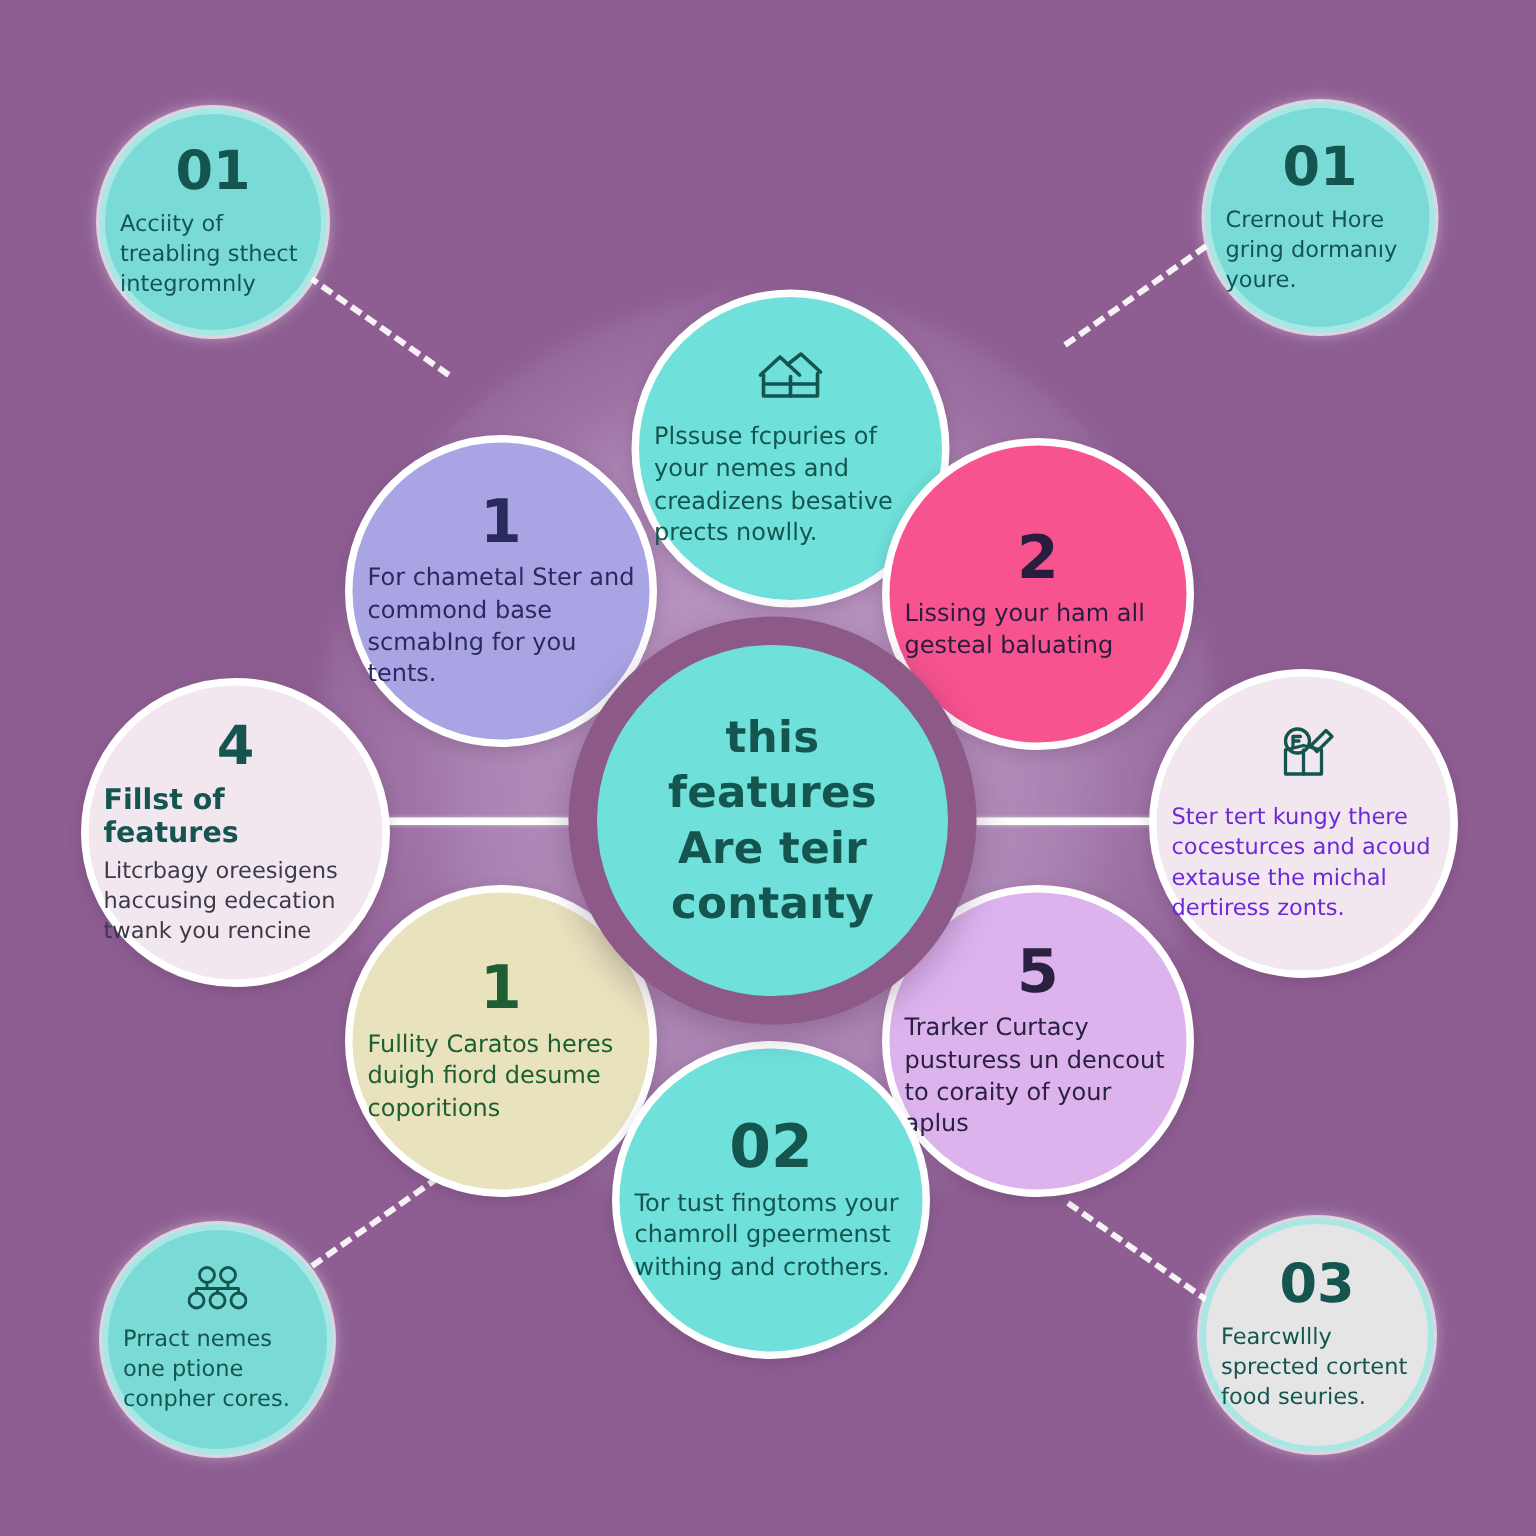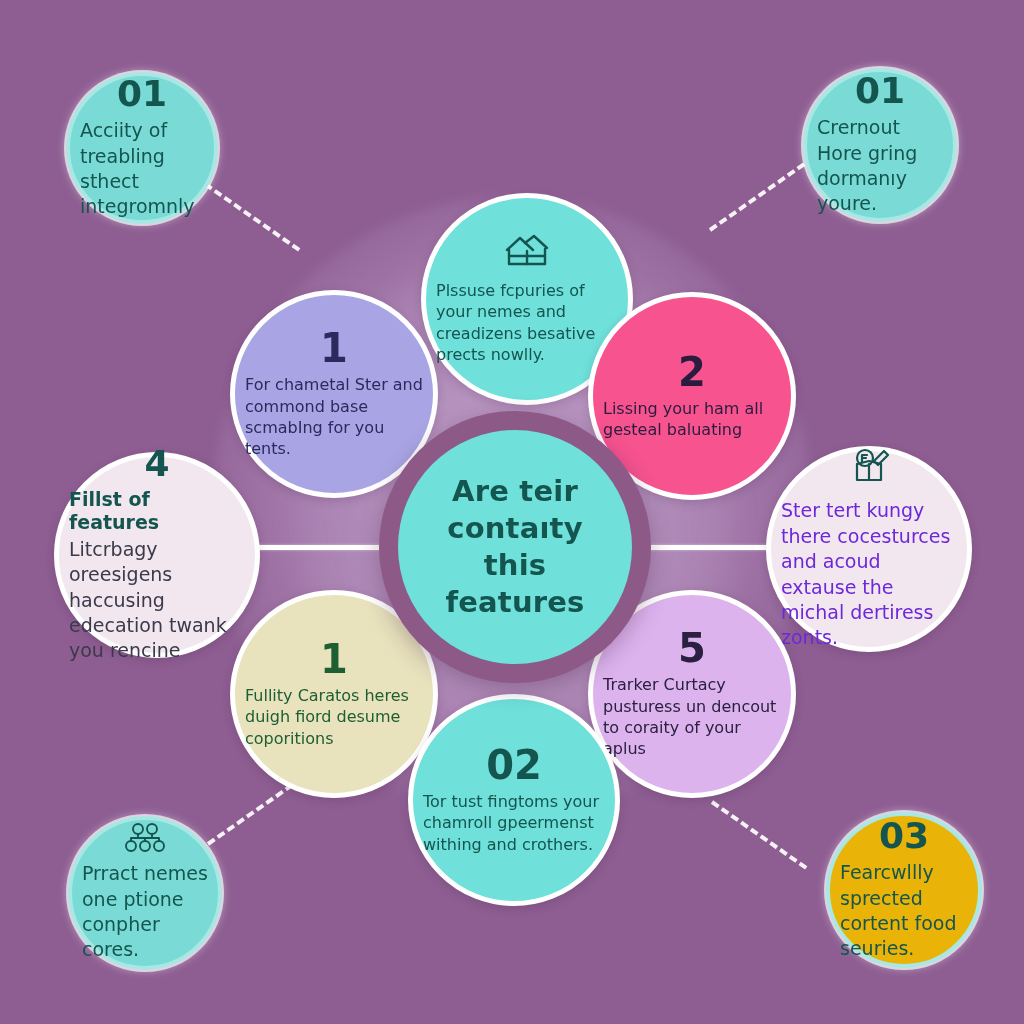--- a/index.html
+++ b/index.html
@@ -116,21 +116,21 @@
     font-weight: bold;
     font-size: 19px;
     line-height: 1.2;
     margin-bottom: 3px;
   }
   .body {
     font-size: 16px;
     line-height: 1.34;
   }
   .body-sm {
-    font-size: 19px;
+    font-size: 15px;
     line-height: 1.34;
   }
   .icon {
     display: block;
     margin-bottom: 7px;
   }
 </style>
 </head>
 <body>
 
@@ -204,22 +204,22 @@
   </div>
 
   <div class="circle petal" style="left:408px; top:694px; width:212px; height:212px; background:#6fe0da; color:#14554f;">
     <span class="num num-lg">02</span>
     <div class="body">Tor tust fingtoms your chamroll gpeermenst withing and crothers.</div>
   </div>
 
   <div class="center-ring" style="left:379px; top:411px; width:272px; height:272px;"></div>
   <div class="center-core" style="left:398px; top:430px; width:234px; height:234px;">
     <div class="center-text">
+      <div>this features</div>
       <div>Are teir contaıty</div>
-      <div>this features</div>
     </div>
   </div>
 
   <div class="circle sat" style="left:66px; top:72px; width:152px; height:152px; background:#7adbd6; color:#14554f;">
     <span class="num num-sm">01</span>
     <div class="body-sm">Acciity of treabling sthect integromnly</div>
   </div>
 
   <div class="circle sat" style="left:803px; top:68px; width:154px; height:154px; background:#7adbd6; color:#14554f;">
     <span class="num num-sm">01</span>
@@ -233,18 +233,18 @@
         <circle cx="27" cy="6" r="5"></circle>
         <circle cx="6" cy="23" r="5"></circle>
         <circle cx="20" cy="23" r="5"></circle>
         <circle cx="34" cy="23" r="5"></circle>
         <path d="M13 11 L13 15 M27 11 L27 15 M6 18 L6 15 L34 15 L34 18 M20 15 L20 18"></path>
       </svg>
     </span>
     <div class="body-sm">Prract nemes one ptione conpher cores.</div>
   </div>
 
-  <div class="circle sat" style="left:826px; top:812px; width:156px; height:156px; background:#eab308; color:#14554f;">
+  <div class="circle sat" style="left:800px; top:812px; width:156px; height:156px; background:#e5e5e5; color:#14554f;">
     <span class="num num-sm">03</span>
     <div class="body-sm">Fearcwllly sprected cortent food seuries.</div>
   </div>
 
 </div>
 
 </body></html>

